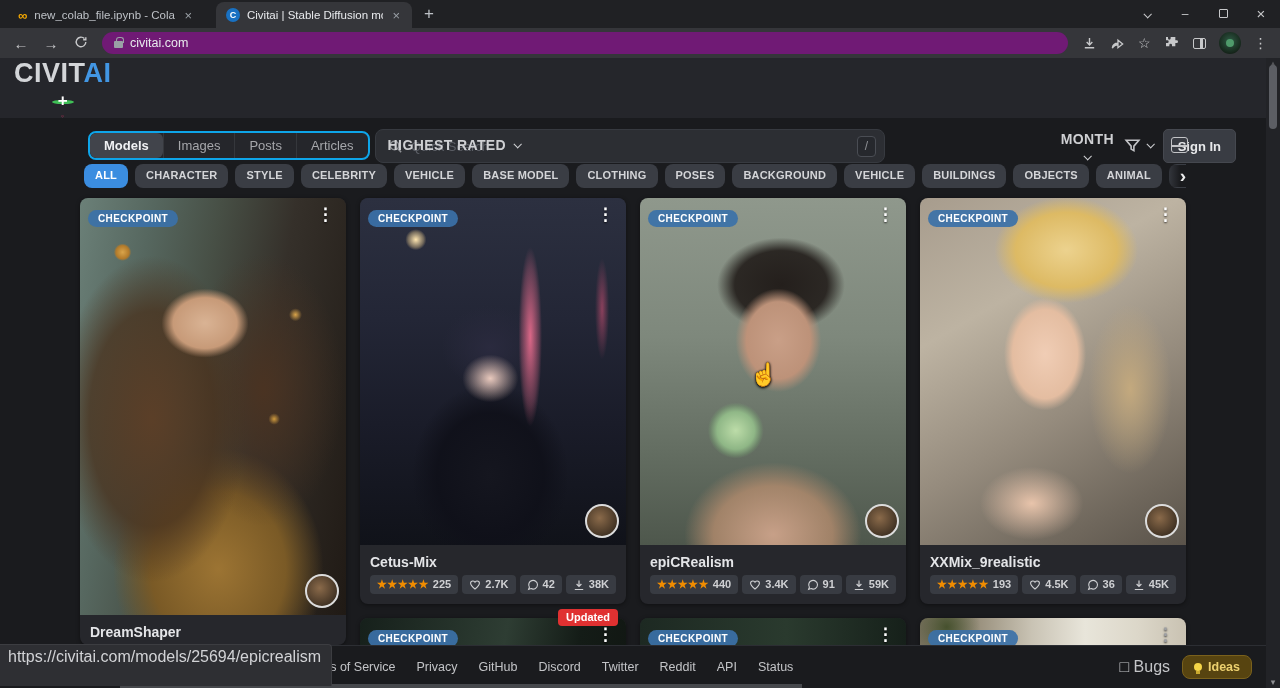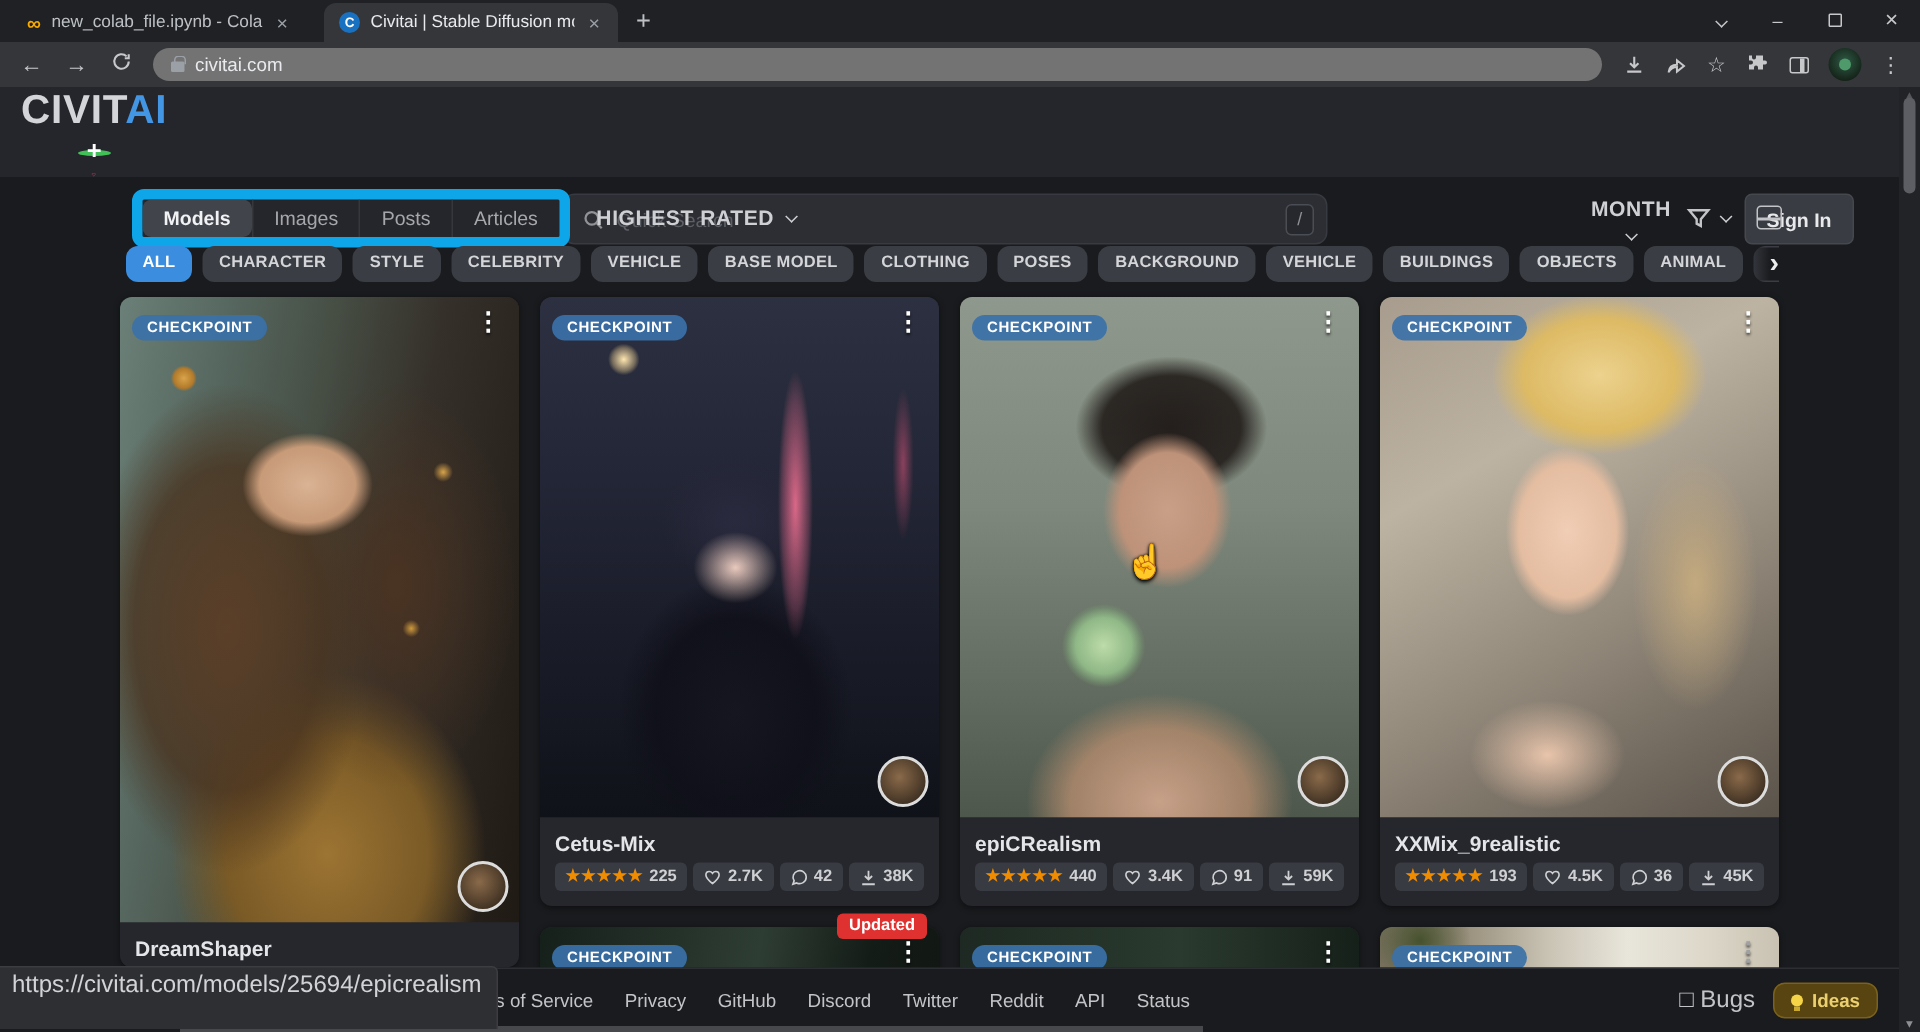--- a/index.html
+++ b/index.html
@@ -16,21 +16,21 @@
   .favicon-colab { color:#f9ab00; font-weight:bold; font-size:13px; }
   .favicon-civitai { width:14px; height:14px; border-radius:50%; background:#1971c2; color:#fff; font-size:9px; font-weight:bold; display:flex; align-items:center; justify-content:center; }
   .newtab { color:#bdc1c6; font-size:17px; padding:0 14px 4px 12px; }
   .win-controls { margin-left:auto; display:flex; align-items:center; height:28px; }
   .win-controls > div { width:38px; text-align:center; color:#c7c8ca; font-size:12px; line-height:28px; }
   .chev { display:inline-block; width:6px; height:6px; border-right:1.7px solid currentColor; border-bottom:1.7px solid currentColor; transform:rotate(45deg) translateY(-1px); }
   .restore-box { display:inline-block; width:9px; height:9px; border:1.4px solid #c7c8ca; border-radius:1px; }
 
   .toolbar { position:absolute; top:28px; left:0; right:0; height:30px; background:#35363a; display:flex; align-items:center; gap:4px; padding:0 8px; }
   .nav-btn { color:#c7c8ca; font-size:15px; width:26px; text-align:center; }
-  .addrbar { display:flex; align-items:center; gap:7px; background:#737373; border-radius:13px; height:22px; padding:0 12px; width:966px; margin-left:4px; }
+  .addrbar { display:flex; align-items:center; gap:7px; background:#701a75; border-radius:13px; height:22px; padding:0 12px; width:966px; margin-left:4px; }
   .lock { position:relative; width:9px; height:7px; background:#9aa0a6; border-radius:1px; margin-top:3px; }
   .lock:before { content:""; position:absolute; top:-4px; left:1.5px; width:6px; height:5px; border:1.5px solid #9aa0a6; border-bottom:none; border-radius:3px 3px 0 0; }
   .addr-text { color:#e8eaed; font-size:12.5px; }
   .tb-icons { display:flex; align-items:center; gap:13px; margin-left:10px; }
   .tb-icons svg { display:block; }
   .tb-star { color:#c7c8ca; font-size:14px; }
   .sidebar-ic { width:13px; height:11px; border:1.5px solid #c7c8ca; border-radius:2px; position:relative; }
   .sidebar-ic:before { content:""; position:absolute; right:2px; top:0; bottom:0; width:3px; background:#c7c8ca; }
   .tb-avatar { width:22px; height:22px; border-radius:50%; background:radial-gradient(circle at 50% 42%, #2f5a45, #142218 75%); display:flex; align-items:center; justify-content:center; }
   .tb-avatar i { width:8px; height:8px; border-radius:50%; background:#4f9a6b; display:block; }
@@ -43,21 +43,21 @@
   .logo .lg-main { color:#d3d5d8; } .logo .lg-ai { color:#4296e3; }
   .plus-btn { width:22px; height:22px; border-radius:50%; background:#40c057; color:#fff; font-size:17px; font-weight:bold; display:flex; align-items:center; justify-content:center; line-height:0; padding-bottom:2px; }
   .search { position:absolute; left:375px; top:71px; width:510px; height:34px; background:#2c2e33; border:1px solid #373a40; border-radius:8px; display:flex; align-items:center; padding:0 8px 0 12px; gap:8px; }
   .search input { flex:1; background:transparent; border:none; outline:none; color:#c1c2c5; font-size:13px; font-family:"Liberation Sans",sans-serif; }
   .search input::placeholder { color:#5c5f66; }
   .slash-box { width:19px; height:21px; border:1px solid #4a4d54; border-radius:4px; color:#8f9196; font-size:12px; display:flex; align-items:center; justify-content:center; background:#26282d; }
   .signin { position:absolute; right:44px; top:71px; height:34px; padding:0 14px; background:#393c43; border:1px solid #45484f; border-radius:5px; color:#e8e9eb; font-size:13px; font-weight:600; display:flex; align-items:center; }
 
   
   .navrow { position:absolute; top:130px; left:88px; right:92px; height:30px; display:flex; align-items:center; }
-  .seg { display:flex; background:#25262b; border:7px solid #0ea5e9; border-radius:8px; overflow:hidden; }
+  .seg { display:flex; background:#25262b; border:2px solid #0ea5e9; border-radius:8px; overflow:hidden; }
   .seg-item { padding:5px 14px; font-size:13px; color:#a6a7ab; }
   .seg-item + .seg-item { border-left:1px solid #35373c; }
   .seg-item.active { background:#41444b; color:#f1f2f4; font-weight:700; border-radius:6px; }
   .sort { margin-left:18px; font-size:14px; font-weight:700; letter-spacing:0.4px; color:#cfd0d3; display:flex; align-items:center; gap:8px; }
   .right-controls { margin-left:auto; display:flex; align-items:center; gap:10px; color:#cfd0d3; }
   .period { font-size:14px; font-weight:700; letter-spacing:0.4px; display:flex; align-items:center; gap:7px;flex-direction:column; }
   .grid-ic { width:17px; height:16px; border:1.6px solid #c3c4c7; border-radius:3px; position:relative; margin-left:8px; }
   .grid-ic:before { content:""; position:absolute; left:0; right:0; top:50%; height:1.6px; background:#c3c4c7; }
 
   .chiprow { position:absolute; top:164px; left:84px; width:1102px; height:24px; display:flex; gap:7px; overflow:hidden; }

